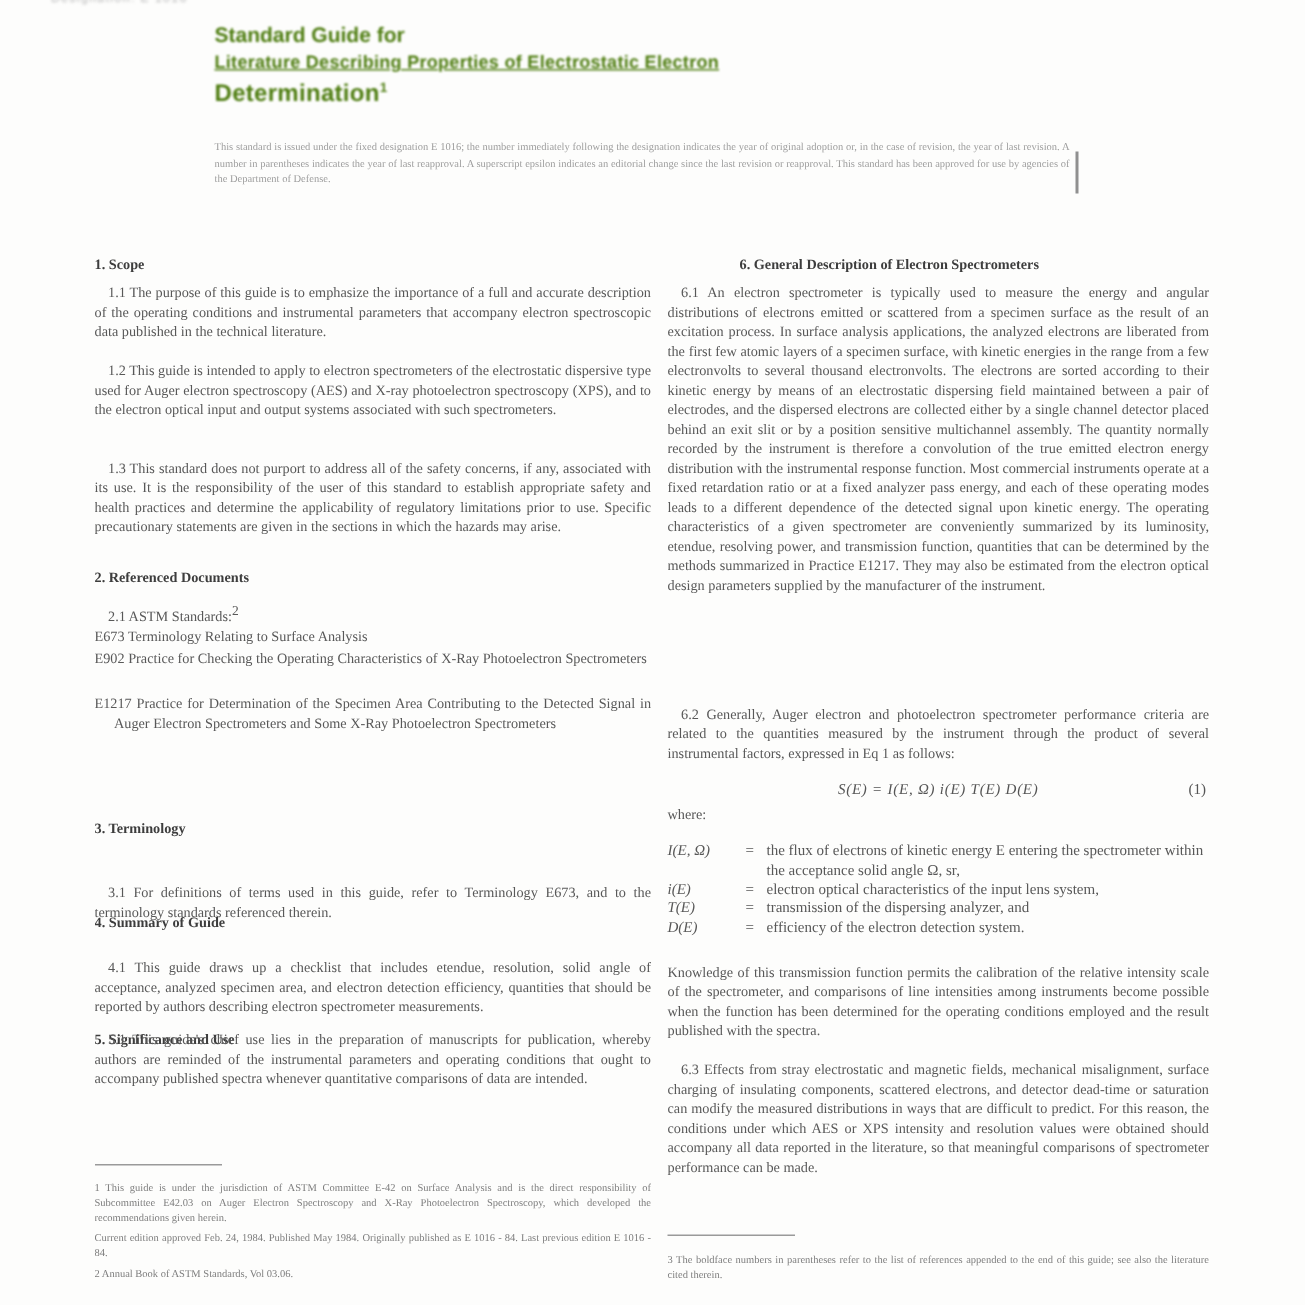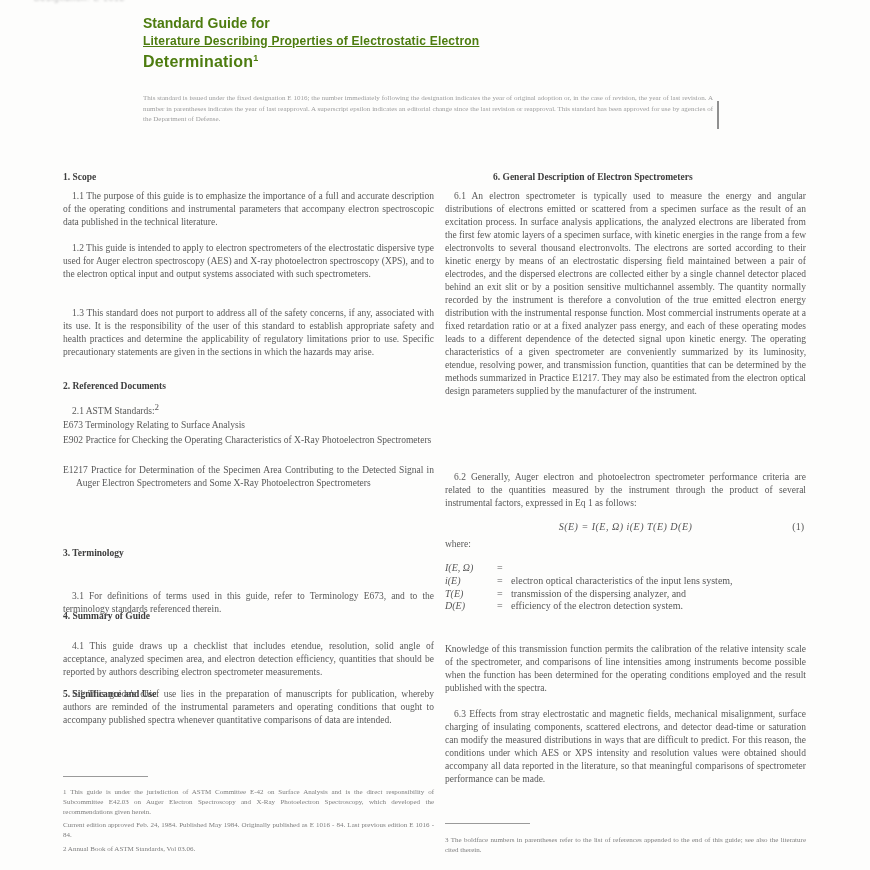--- a/index.html
+++ b/index.html
@@ -92,20 +92,21 @@
       <span class="eq">S(E) = I(E, Ω) i(E) T(E) D(E)</span>
       <span class="eqno">(1)</span>
     </div>
 
     <div class="p noindent" style="top:368px;">where:</div>
 
     <div class="wherelist" style="top:392px;">
       <div class="whererow">
         <span class="wsym">I(E, Ω)</span>
         <span>=</span>
+        <span>the flux of electrons of kinetic energy E entering the spectrometer within the acceptance solid angle Ω, sr,</span>
       </div>
       <div class="whererow">
         <span class="wsym">i(E)</span>
         <span>=</span>
         <span>electron optical characteristics of the input lens system,</span>
       </div>
       <div class="whererow">
         <span class="wsym">T(E)</span>
         <span>=</span>
         <span>transmission of the dispersing analyzer, and</span>

